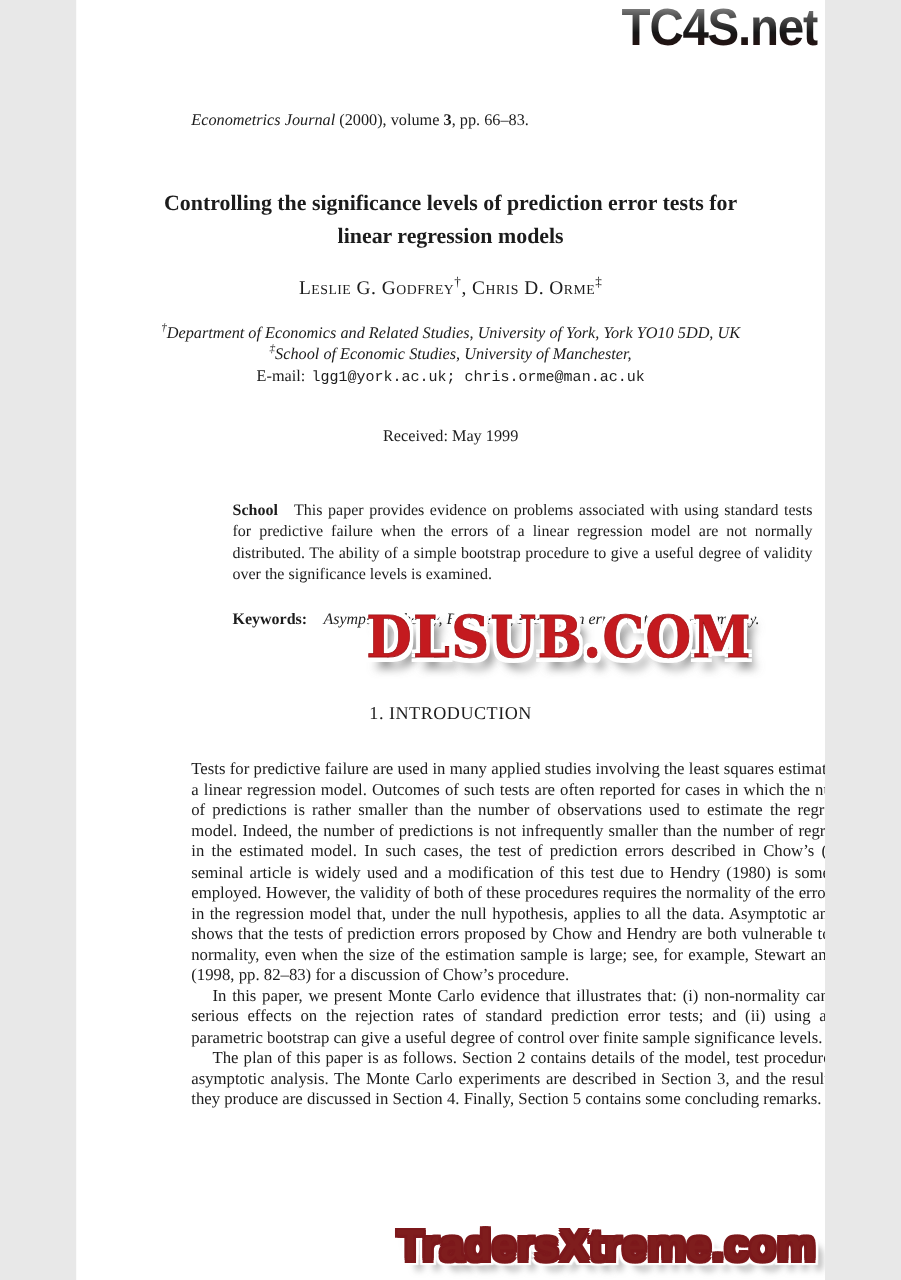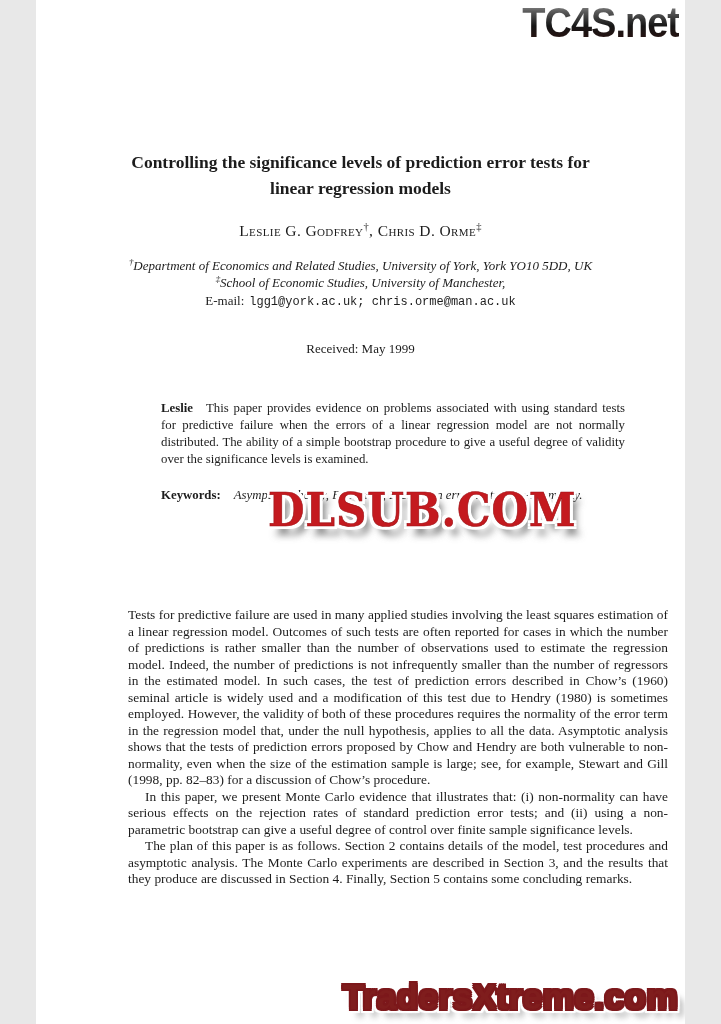--- a/index.html
+++ b/index.html
@@ -1,18 +1,18 @@
 <!DOCTYPE html>
 <html><head>
 <meta charset="utf-8">
 <style>
   html, body { margin: 0; padding: 0; background: #e8e8e8; }
   .page {
     position: relative;
-    width: 649px;
+    width: 599px;
     height: 1024px;
     background: #ffffff;
     font-family: "Liberation Serif", serif;
     color: #1c1c1c;
     overflow: hidden;
     margin: 0 auto;
   }
   sup { font-size: 68%; line-height: 0; }
 
   
@@ -166,20 +166,23 @@
     text-align: justify;
   }
 </style>
 </head>
 <body>
 
 <div class="page">
 
   <div class="wm-top">TC4S.net</div>
 
+  <div class="journal-line">
+    <span class="journal-name">Econometrics Journal</span><span> (2000), volume </span><span class="journal-volume">3</span><span>, pp. 66–83.</span>
+  </div>
 
   <div class="title-block">
     <div>Controlling the significance levels of prediction error tests for</div>
     <div>linear regression models</div>
   </div>
 
   <div class="authors">
     <span>Leslie G. Godfrey</span><sup>†</sup><span>, </span><span>Chris D. Orme</span><sup>‡</sup>
   </div>
 
@@ -187,29 +190,30 @@
     <div class="affil-line"><sup>†</sup><span>Department of Economics and Related Studies, University of York, York YO10 5DD, UK</span></div>
     <div class="affil-line"><sup>‡</sup><span>School of Economic Studies, University of Manchester,</span></div>
     <div class="email-line">
       <span>E-mail:</span><span class="email-mono">lgg1@york.ac.uk; chris.orme@man.ac.uk</span>
     </div>
   </div>
 
   <div class="received">Received: May 1999</div>
 
   <div class="summary-block">
-    <span class="inline-label">Leslie</span><span>This paper provides evidence on problems associated with using standard tests for predictive failure when the errors of a linear regression model are not normally distributed. The ability of a simple bootstrap procedure to give a useful degree of validity over the significance levels is examined.</span>
+    <span class="inline-label">School</span><span>This paper provides evidence on problems associated with using standard tests for predictive failure when the errors of a linear regression model are not normally distributed. The ability of a simple bootstrap procedure to give a useful degree of validity over the significance levels is examined.</span>
   </div>
 
   <div class="keywords-block">
     <span class="inline-label">Keywords:</span><span class="keywords-text">Asymptotic theory, Bootstrap, Prediction error tests, Non-normality.</span>
   </div>
 
   <div class="wm-mid">DLSUB.COM</div>
 
+  <div class="section-heading">1. INTRODUCTION</div>
 
   <div class="intro-body">
     <p>Tests for predictive failure are used in many applied studies involving the least squares estimation of a linear regression model.  Outcomes of such tests are often reported for cases in which the number of predictions is rather smaller than the number of observations used to estimate the regression model.  Indeed, the number of predictions is not infrequently smaller than the number of regressors in the estimated model.  In such cases, the test of prediction errors described in Chow’s (1960) seminal article is widely used and a modification of this test due to Hendry (1980) is sometimes employed.  However, the validity of both of these procedures requires the normality of the error term in the regression model that, under the null hypothesis, applies to all the data. Asymptotic analysis shows that the tests of prediction errors proposed by Chow and Hendry are both vulnerable to non-normality, even when the size of the estimation sample is large; see, for example, Stewart and Gill (1998, pp. 82–83) for a discussion of Chow’s procedure.</p>
     <p class="indent">In this paper, we present Monte Carlo evidence that illustrates that:  (i) non-normality can have serious effects on the rejection rates of standard prediction error tests; and (ii) using a non-parametric bootstrap can give a useful degree of control over finite sample significance levels.</p>
     <p class="indent">The plan of this paper is as follows.  Section 2 contains details of the model, test procedures and asymptotic analysis.  The Monte Carlo experiments are described in Section 3, and the results that they produce are discussed in Section 4.  Finally, Section 5 contains some concluding remarks.</p>
   </div>
 
 
   <div class="wm-bottom">TradersXtreme.com</div>
 

